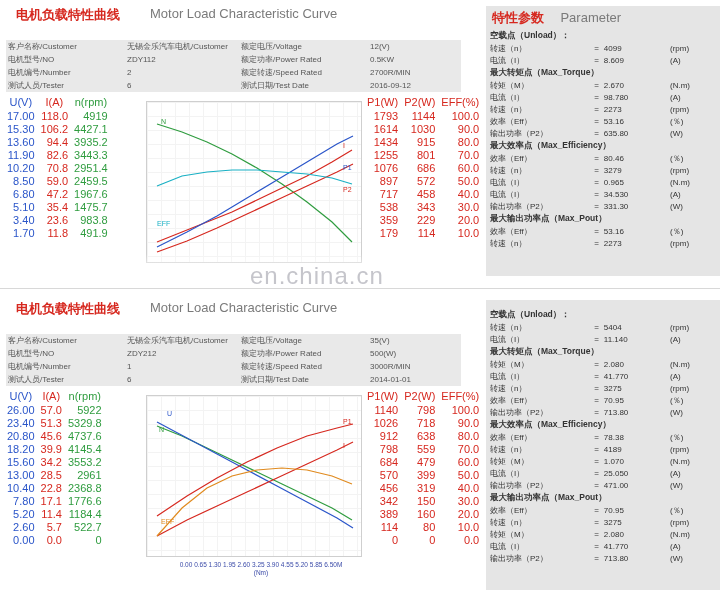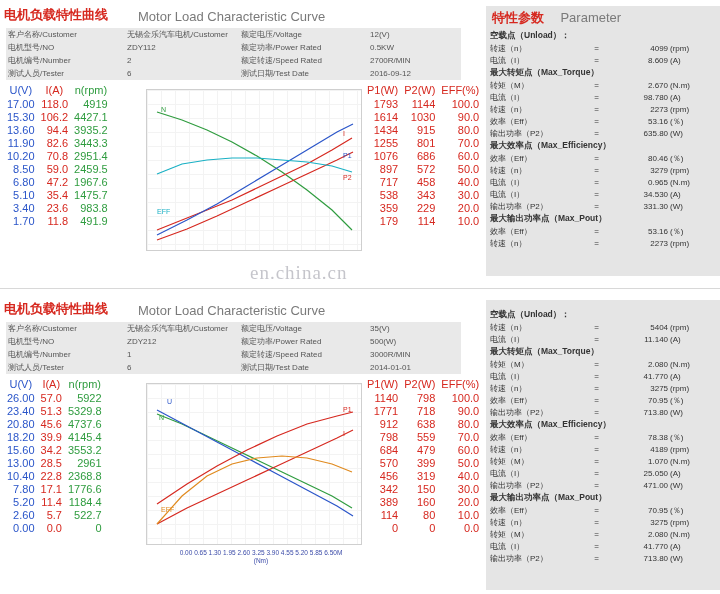--- a/index.html
+++ b/index.html
@@ -2,22 +2,22 @@
 <html><head>
 <meta charset="utf-8">
 <style>
   html,body{margin:0;padding:0;background:#ffffff;}
   body{width:720px;height:594px;font-family:"Liberation Sans",sans-serif;position:relative;overflow:hidden;color:#222;}
   .hdr-red{color:#d6281f;font-size:13px;font-weight:bold;}
   .hdr-grey{color:#7a7a7a;font-size:13px;margin-left:16px;}
   .sep{position:absolute;background:#d8d8d8;}
   
   .leftblk{position:absolute;left:0;width:468px;}
-  .titlebar{display:flex;align-items:flex-end;gap:14px;padding-left:4px;}
-  .metatbl{width:455px;border-collapse:collapse;font-size:8px;color:#555;margin-left:6px;margin-top:4px;}
+  .titlebar{display:flex;align-items:flex-start;gap:14px;padding-left:16px;}
+  .metatbl{width:455px;border-collapse:collapse;font-size:8px;color:#555;margin-left:6px;margin-top:16px;}
   .metatbl td{padding:1px 2px;white-space:nowrap;}
   .m-lab{width:115px;}
   .m-val{width:110px;}
   .m-lab2{width:125px;}
   .graybg{background:#e9e9e9;}
   .chartarea{position:relative;height:170px;margin-top:3px;}
   .coltbl{font-size:11px;border-collapse:collapse;}
   .coltbl th{font-weight:normal;padding:1px 3px;}
   .coltbl td{padding:0.5px 3px;text-align:right;}
   .c-u{color:#2a55c9;}
@@ -31,23 +31,23 @@
      repeating-linear-gradient(to bottom, #f3f3f3 0 1px, transparent 1px 14px);
   }
   .axlab{position:absolute;font-size:7px;color:#3b4ba8;}
   
   .rightblk{position:absolute;left:486px;width:244px;background:#e5e5e5;}
   .ptbl{font-size:8px;color:#333;border-collapse:collapse;width:238px;margin-left:3px;}
   .ptbl td{padding:0.5px 1px;white-space:nowrap;}
   .p-sec{font-weight:bold;font-size:8.5px;padding-top:3px;margin-left:22px;}
   .p-key{padding-left:14px;width:96px;}
   .p-eq{width:10px;text-align:center;}
-  .p-val{text-align:right;width:62px;}
+  .p-val{text-align:left;width:62px;}
   .p-unit{padding-left:4px;width:54px;}
-  .watermark{position:absolute;left:250px;top:262px;font-size:19px;color:rgba(150,150,160,.55);letter-spacing:1px;font-family:Liberation Serif, serif;}
+  .watermark{position:absolute;left:250px;top:262px;font-size:24px;color:rgba(150,150,160,.55);letter-spacing:1px;font-family:Liberation Sans, sans-serif;}
   .fade{position:absolute;left:0;width:468px;height:22px;background:linear-gradient(to bottom,rgba(255,255,255,0),rgba(255,255,255,.95));}
   svg{display:block;}
 </style>
 </head>
 <body>
 
 <div class="leftblk" style="top:6px;">
   <div class="titlebar">
     <span class="hdr-red">电机负载特性曲线</span>
     <span class="hdr-grey">Motor Load Characteristic Curve</span>
@@ -462,21 +462,21 @@
         <th class="c-p1">P1(W)</th>
         <th class="c-p2">P2(W)</th>
         <th class="c-eff">EFF(%)</th>
       </tr>
       <tr>
             <td class="c-p1">1140</td>
             <td class="c-p2">798</td>
             <td class="c-eff">100.0</td>
           </tr>
       <tr>
-            <td class="c-p1">1771</td>
+            <td class="c-p1">1026</td>
             <td class="c-p2">718</td>
             <td class="c-eff">90.0</td>
           </tr>
       <tr>
             <td class="c-p1">912</td>
             <td class="c-p2">638</td>
             <td class="c-eff">80.0</td>
           </tr>
       <tr>
             <td class="c-p1">798</td>

